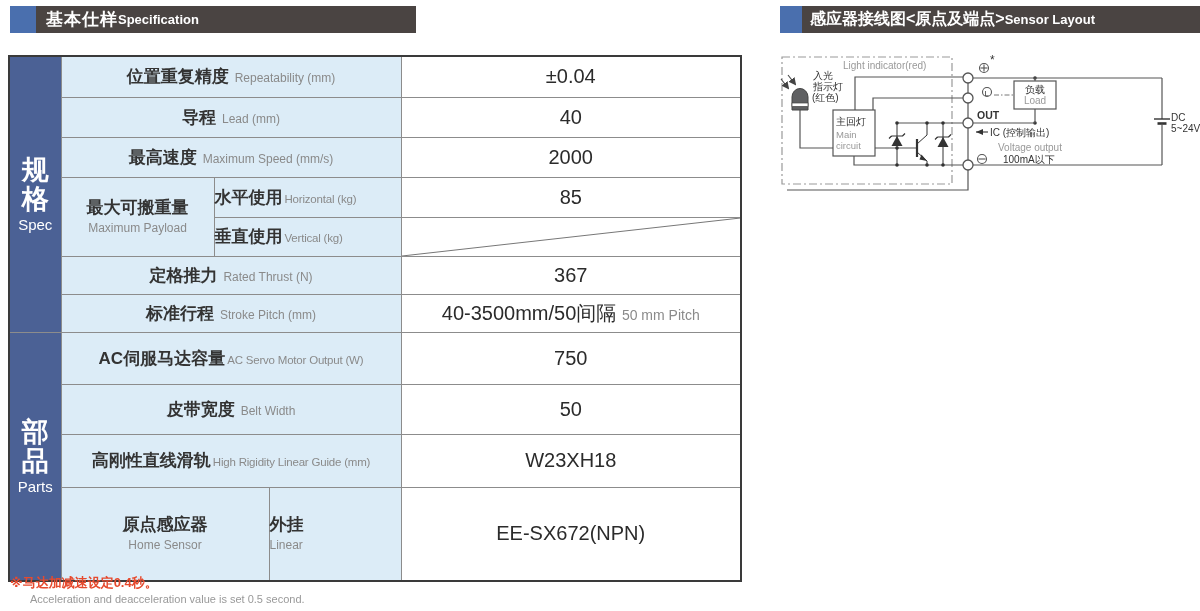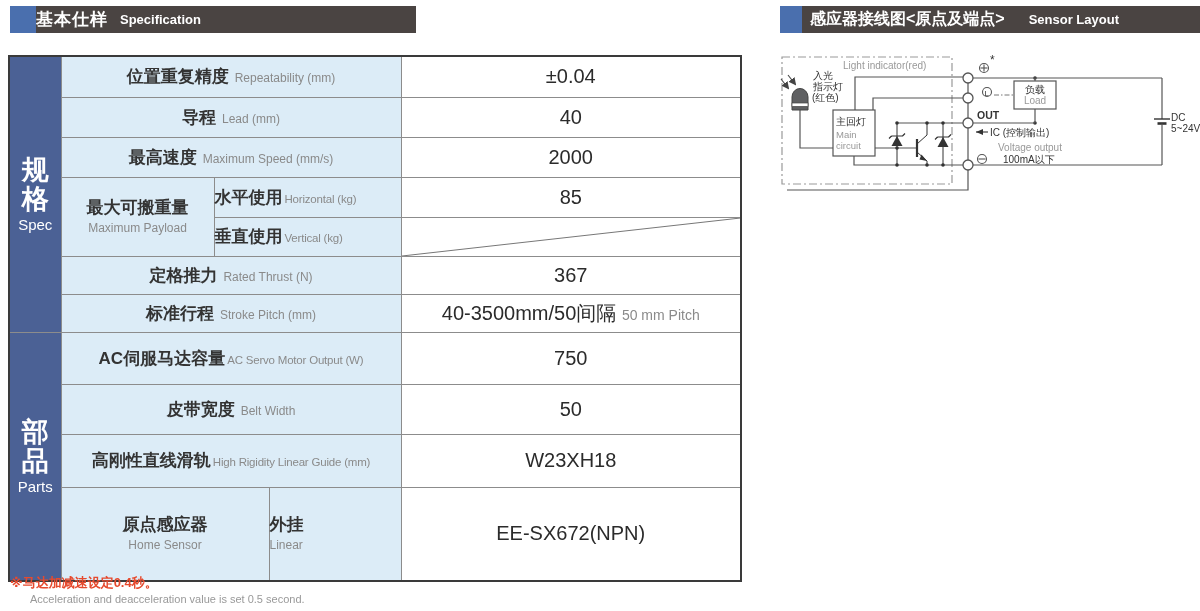--- a/index.html
+++ b/index.html
@@ -1,23 +1,23 @@
 <!DOCTYPE html>
 <html><head>
 <meta charset="utf-8">
 <style>
   html,body{margin:0;padding:0;background:#fff;}
   body{position:relative;width:1200px;height:611px;font-family:"Liberation Sans","DejaVu Sans",sans-serif;overflow:hidden;}
 
   
   .hbar{position:absolute;height:27px;display:flex;align-items:stretch;}
   .hbar .sq{width:26px;background:#4a6fae;}
-  .hbar .bar{flex:1;background:#4a4442;color:#fff;display:flex;align-items:center;padding-left:0;white-space:nowrap;}
+  .hbar .bar{flex:1;background:#4a4442;color:#fff;display:flex;align-items:center;padding-left:10px;white-space:nowrap;}
   .hbar .bzh{font-size:17px;font-weight:700;letter-spacing:1px;}
-  .hbar .ben{font-size:13px;font-weight:700;margin-left:12px;}
+  .hbar .ben{font-size:13px;font-weight:700;margin-left:0;}
 
   
   table.spec{position:absolute;left:8px;top:55px;border-collapse:collapse;table-layout:fixed;border:2px solid #3a3a3a;}
   table.spec td{border:1px solid #8c8c8c;padding:0;vertical-align:middle;}
   td.sec{background:#4b6195;color:#fff;text-align:center;border-right:2px solid #3a3a3a;}
   .sec-zh{font-size:27px;font-weight:700;line-height:1.08;}
   .sec-en{font-size:15px;margin-top:2px;}
   td.label{background:#dcecf7;padding-left:12px;text-align:center;}
   td.sublabel{background:#dcecf7;padding-left:8px;}
   .zh{font-size:17px;font-weight:700;color:#333;}
@@ -50,21 +50,21 @@
 <div class="hbar" style="left:10px;top:6px;width:406px;">
   <div class="sq"></div>
   <div class="bar">
     <span class="bzh">基本仕样</span>
     <span class="ben">Specification</span>
   </div>
 </div>
 
 <div class="hbar" style="left:780px;top:6px;width:420px;">
   <div class="sq" style="width:22px;"></div>
-  <div class="bar" style="padding-left:8px;gap:12px;">
+  <div class="bar" style="padding-left:8px;">
     <span class="bzh" style="font-size:16px;letter-spacing:0;">感应器接线图&lt;原点及端点&gt;</span>
     <span class="ben">Sensor Layout</span>
   </div>
 </div>
 
 <table class="spec">
   <colgroup>
       <col style="width:52px">
       <col style="width:153px">
       <col style="width:55px">

